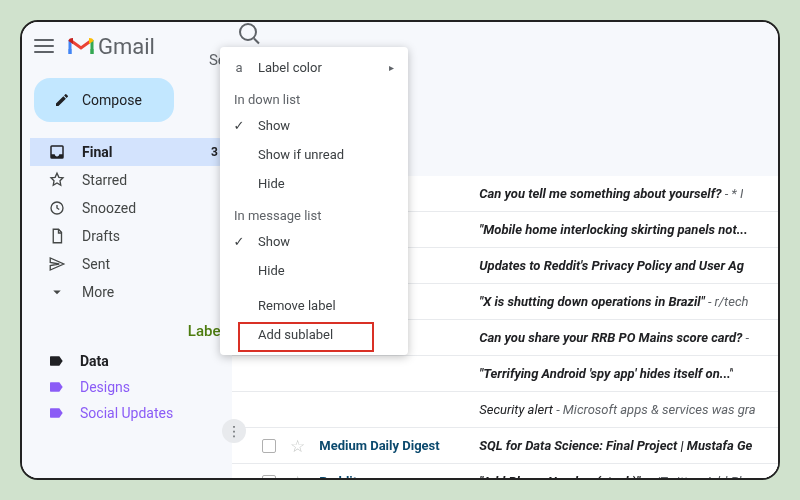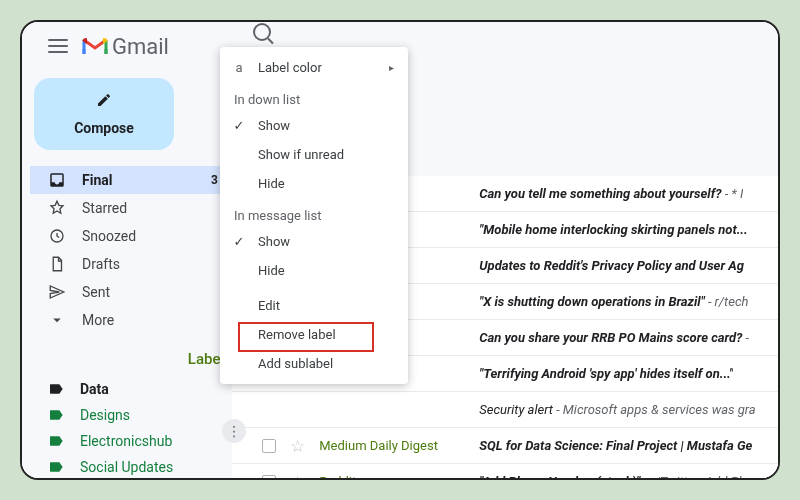--- a/index.html
+++ b/index.html
@@ -1,43 +1,43 @@
 <!DOCTYPE html>
 <html><head>
 <meta charset="utf-8">
 <style>
   * { box-sizing: border-box; margin: 0; padding: 0; font-family: 'Google Sans', Roboto, Arial, sans-serif; }
   body { background: #d0e2cd; display: flex; align-items: center; justify-content: center; width: 800px; height: 500px; overflow: hidden; }
   .frame { width: 760px; height: 460px; background: #fff; border: 2px solid #222; border-radius: 18px; overflow: hidden; position: relative; }
   .app { position: absolute; inset: 0; background: #f6f8fc; display: flex; flex-direction: column; }
-  .topbar { display: flex; align-items: center; height: 48px; padding: 0 12px; gap: 14px; margin-left: 14px; }
+  .topbar { display: flex; align-items: center; height: 48px; padding: 0 12px; gap: 14px; }
   .hamburger { width: 20px; height: 14px; display: flex; flex-direction: column; justify-content: space-between; cursor: pointer; }
   .hamburger span { height: 2px; background: #5f6368; border-radius: 1px; }
   .logo { display: flex; align-items: center; gap: 4px; font-size: 22px; color: #5f6368; font-weight: 400; }
   .search { margin-left: 40px; display: flex; align-items: center; gap: 10px; color: #5f6368; font-size: 15px; flex-direction: column; }
   .search-icon { width: 18px; height: 18px; border: 2px solid #5f6368; border-radius: 50%; position: relative; }
   .search-icon::after { content: ''; position: absolute; width: 7px; height: 2px; background: #5f6368; transform: rotate(45deg); bottom: -3px; right: -5px; }
   .body { display: flex; flex: 1; overflow: hidden; }
   .sidebar { width: 210px; padding: 8px 0 0 8px; display: flex; flex-direction: column; gap: 2px; font-size: 14px; color: #202124; flex-shrink: 0; }
-  .compose { display: flex; align-items: center; gap: 12px; background: #c2e7ff; border-radius: 16px; padding: 14px 20px; width: 140px; font-size: 14px; font-weight: 700; cursor: pointer; margin-bottom: 14px; margin-left: 4px; flex-direction: column; }
+  .compose { display: flex; align-items: center; gap: 12px; background: #c2e7ff; border-radius: 16px; padding: 14px 20px; width: 140px; font-size: 14px; font-weight: 400; cursor: pointer; margin-bottom: 14px; margin-left: 4px; }
   .pencil { width: 16px; height: 16px; }
   .nav-item { display: flex; align-items: center; gap: 16px; padding: 5px 14px 5px 18px; border-radius: 0 16px 16px 0; cursor: pointer; color: #444746; }
   .nav-item.active { background: #d3e3fd; font-weight: 700; color: #202124; }
   .nav-item .badge { margin-left: auto; font-size: 12px; color: #202124; font-weight: 700; }
   .nav-icon { width: 18px; height: 18px; display: flex; align-items: center; justify-content: center; flex-shrink: 0; }
   .labels-header { font-size: 15px; font-weight: 500; padding: 14px 0 6px 20px; color: #4d7c0f; text-align: right; }
-  .label-item { display: flex; align-items: center; gap: 16px; padding: 5px 14px 5px 18px; cursor: pointer; color: #15803d; font-size: 14px; }
+  .label-item { display: flex; align-items: center; gap: 16px; padding: 5px 14px 5px 18px; cursor: pointer; color: #8b5cf6; font-size: 14px; }
   .label-item.bold { font-weight: 700; color: #202124; }
   .tag-icon { width: 16px; height: 16px; }
   .more-dots { position: absolute; left: 200px; top: 397px; width: 24px; height: 24px; border-radius: 50%; background: #e8eaed; display: flex; align-items: center; justify-content: center; font-size: 14px; color: #5f6368; cursor: pointer; }
   .main { flex: 1; overflow: hidden; padding-top: 106px; }
   .row { display: flex; align-items: center; height: 36px; border-bottom: 1px solid #e8eaed; background: #fff; padding-left: 30px; font-size: 13px; white-space: nowrap; overflow: hidden; }
   .row .cb { width: 14px; height: 14px; border: 1.5px solid #b0b0b0; border-radius: 2px; margin-right: 14px; flex-shrink: 0; }
   .row .star { color: #c4c7c5; margin-right: 14px; font-size: 17px; flex-shrink: 0; cursor: pointer; }
-  .row .sender { width: 160px; font-weight: 400; color: #4d7c0f; flex-shrink: 0; overflow: hidden; text-overflow: ellipsis; }
+  .row .sender { width: 160px; font-weight: 700; color: #0c4a6e; flex-shrink: 0; overflow: hidden; text-overflow: ellipsis; }
   .row.read .sender { font-weight: 400; color: #5f6368; }
   .row .subject { font-weight: 700; color: #202124; overflow: hidden; text-overflow: ellipsis; font-style: italic; }
   .row.read .subject { font-weight: 400; }
   .row .snippet { font-weight: 400; color: #5f6368; }
   .row.partial .cb, .row.partial .star, .row.partial .sender { visibility: hidden; }
   .row.partial { padding-left: 30px; }
   .ctxmenu { position: absolute; left: 198px; top: 25px; width: 188px; background: #fff; border-radius: 4px; box-shadow: 0 2px 10px rgba(0,0,0,0.25); font-size: 13px; color: #3c4043; padding: 6px 0; z-index: 50; }
   .ctx-row { display: flex; align-items: center; padding: 7px 14px 7px 12px; gap: 12px; cursor: pointer; }
   .ctx-header { color: #5f6368; padding: 10px 14px 4px 14px; font-size: 13px; }
   .ctx-row .chk { width: 14px; text-align: center; color: #3c4043; }
@@ -147,26 +147,20 @@
             <div class="label-item">
               <svg class="tag-icon" viewBox="0 0 24 24">
                 <path fill="currentColor" d="M17 5H4a1 1 0 0 0-1 1v12a1 1 0 0 0 1 1h13l5-7z"></path>
               </svg>
               <span>Designs</span>
             </div>
             <div class="label-item">
               <svg class="tag-icon" viewBox="0 0 24 24">
                 <path fill="currentColor" d="M17 5H4a1 1 0 0 0-1 1v12a1 1 0 0 0 1 1h13l5-7z"></path>
               </svg>
-              <span>Electronicshub</span>
-            </div>
-            <div class="label-item">
-              <svg class="tag-icon" viewBox="0 0 24 24">
-                <path fill="currentColor" d="M17 5H4a1 1 0 0 0-1 1v12a1 1 0 0 0 1 1h13l5-7z"></path>
-              </svg>
               <span>Social Updates</span>
             </div>
           </div>
       </div>
       <div class="main">
         <div id="email-rows">
             <div class="row partial">
               <span class="cb"></span>
               <span class="star">☆</span>
               <span class="sender"></span>
@@ -254,24 +248,20 @@
             <span class="lbl">Show</span>
           </div>
           <div class="ctx-row">
             <span class="chk"></span>
             <span class="lbl">Hide</span>
           </div>
         </div>
       <div style="height:6px"></div>
       <div class="ctx-row">
           <span class="chk"></span>
-          <span class="lbl">Edit</span>
-        </div>
-      <div class="ctx-row">
-          <span class="chk"></span>
           <span class="lbl">Remove label</span>
         </div>
       <div class="ctx-row">
           <span class="chk"></span>
           <span class="lbl">Add sublabel</span>
         </div>
     </div>
 
     <div class="highlight"></div>
   </div>

